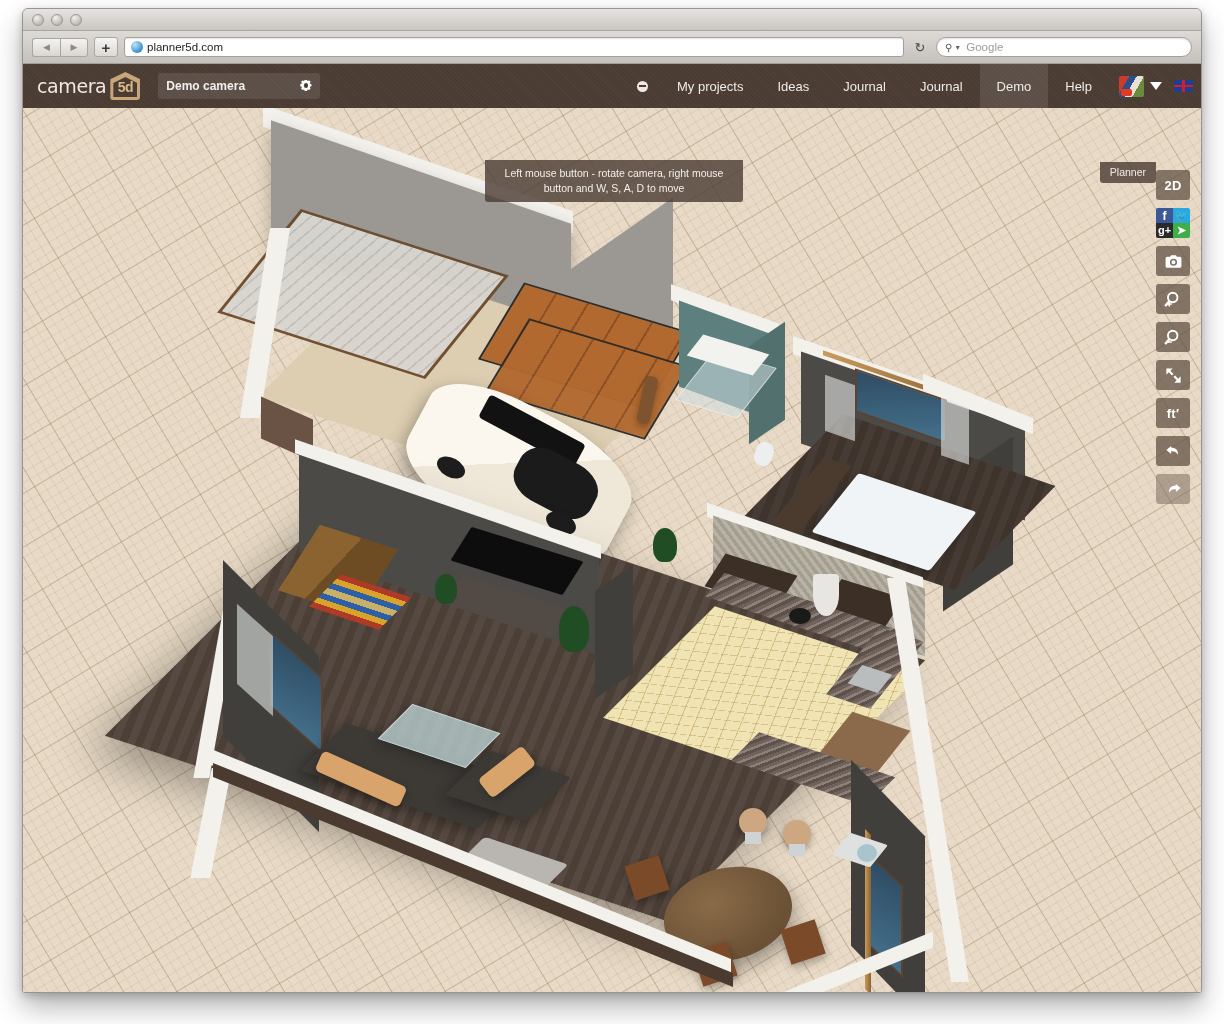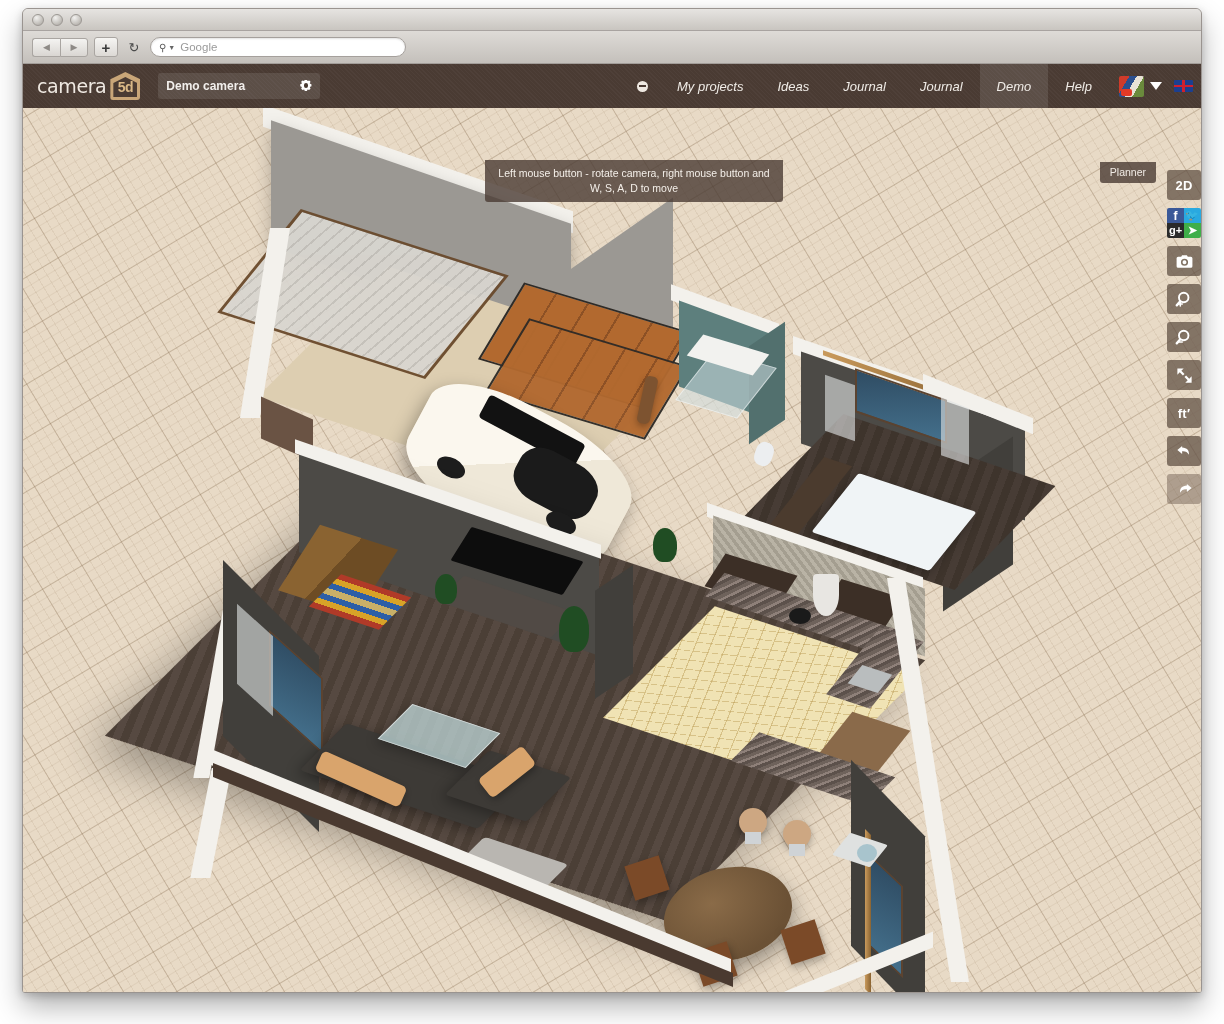--- a/index.html
+++ b/index.html
@@ -156,21 +156,21 @@
       80% 58%,86% 70%,76% 81%,63% 76%,58% 88%,42% 88%,37% 76%,24% 81%,14% 70%,
       20% 58%,7% 52%,7% 36%,20% 30%,14% 18%,24% 7%,37% 12%);
   }
   #gear-icon::after {
     content: ""; position: absolute;
     left: 34%; top: 30%; width: 32%; height: 32%;
     border-radius: 50%; background: #4a3b33;
   }
 
   #nav-spacer { flex: 1; }
-  #nav-menu { display: flex; align-items: stretch; height: 100%; font-style: italic; }
+  #nav-menu { display: flex; align-items: stretch; height: 100%; }
   .nav-item {
     display: flex; align-items: center; padding: 0 17px;
     font-size: 13px; color: #f0ece7; white-space: nowrap;
   }
   .nav-item.active { background: rgba(255,255,255,.10); }
   #nav-dot-item { padding: 0 12px; }
   #nav-dot {
     width: 11px; height: 11px; border-radius: 50%;
     background: #efe9e2; position: relative;
   }
@@ -228,39 +228,39 @@
       repeating-linear-gradient(90deg, rgba(139,114,86,.30) 0 1px, transparent 1px 46px),
       repeating-linear-gradient(0deg, rgba(160,135,106,.14) 0 1px, transparent 1px 9.2px),
       repeating-linear-gradient(90deg, rgba(160,135,106,.14) 0 1px, transparent 1px 9.2px);
     transform: rotate(-31deg);
   }
 
   
   #camera-tooltip {
     position: absolute; z-index: 25;
     left: 462px; top: 52px;
-    width: 298px; padding: 6px 8px;
+    width: 258px; padding: 6px 8px;
     background: rgba(74,59,51,.80);
     color: #f4efe9; font-size: 10.5px; line-height: 15px;
     text-align: center; border-radius: 0 0 3px 3px;
   }
 
   
   #support-tab {
     position: absolute; z-index: 25;
     right: 45px; top: 54px;
     background: rgba(74,59,51,.80);
     color: #f2ece6; font-size: 10.5px;
     padding: 4px 10px 5px; border-radius: 0 0 3px 3px;
   }
 
   
   #right-toolbar {
     position: absolute; z-index: 25;
-    right: 0; top: 62px;
+    right: 11px; top: 62px;
     display: flex; flex-direction: column; gap: 8px;
     align-items: center;
   }
   .tool-btn {
     width: 34px; height: 30px;
     background: rgba(96,79,67,.74);
     border-radius: 3px;
     display: flex; align-items: center; justify-content: center;
     color: #ffffff;
   }
@@ -381,20 +381,24 @@
       <div class="traffic-dot"></div>
     </div>
   </div>
 
   <div id="browser-toolbar">
     <div class="nav-group">
       <div class="nav-btn">◀</div>
       <div class="nav-btn">▶</div>
     </div>
     <div id="plus-btn">+</div>
+    <div id="url-field">
+      <div id="globe-icon"></div>
+      <div id="url-text">planner5d.com</div>
+    </div>
     <div id="reload-btn">↻</div>
     <div id="search-field">
       <span id="search-glass">⚲</span>
       <span id="search-caret">▼</span>
       <span id="search-placeholder">Google</span>
     </div>
   </div>
 
   <div id="app">
 

